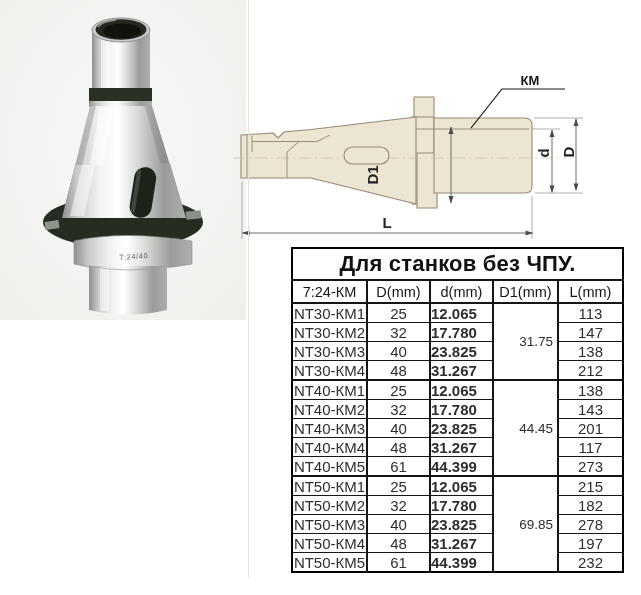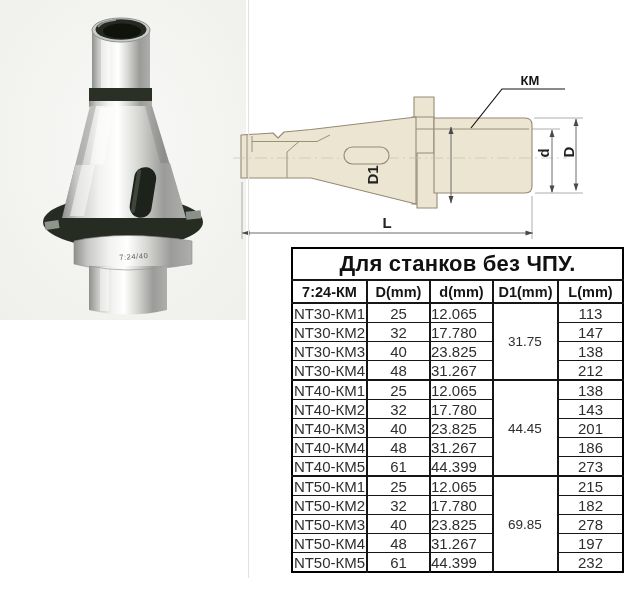--- a/index.html
+++ b/index.html
@@ -13,26 +13,26 @@
 
   .spec{position:absolute;left:251px;top:247px;margin-left:40px;}
   table.spec-table{border-collapse:collapse;table-layout:fixed;width:331px;
                    border:2px solid #000;background:#fff;}
   .spec-table th,.spec-table td{border:1px solid #161616;border-left-width:2px;
                    text-align:center;vertical-align:middle;padding:0;color:#222;
                    overflow:hidden;white-space:nowrap;}
   .spec-table th:first-child,.spec-table td:first-child{border-left-width:0;}
   .spec-table .title-row th{height:30px;font-size:22px;font-weight:bold;color:#111;
                    border-bottom-width:2px;letter-spacing:.2px;}
-  .spec-table .head-row th{height:21px;font-size:14.5px;font-weight:bold;color:#151515;
+  .spec-table .head-row th{height:21px;font-size:14.5px;font-weight:normal;color:#151515;
                    border-bottom-width:2px;}
   .spec-table td{height:18px;font-size:15px;color:#2e2e2e;}
-  .spec-table td.d-col{text-align:left;padding-right:18px;}
+  .spec-table td.d-col{text-align:left;padding-right:18px;font-weight:bold;}
   .spec-table tr.grp td{border-top-width:2px;border-radius:6px;}
-  .spec-table td.d1{font-size:13.5px;color:#2e2e2e;text-align:left;padding:14px;}
+  .spec-table td.d1{font-size:13.5px;color:#2e2e2e;text-align:right;padding:4px;}
 </style>
 </head>
 <body>
 
 <div class="canvas">
 
   <div class="photo">
     <svg viewBox="0 0 246 320">
       <defs>
         <linearGradient id="met" x1="0" y1="0" x2="1" y2="0">
@@ -208,21 +208,21 @@
           <tr>
             <td>NT40-КМ3</td>
             <td>40</td>
             <td class="d-col">23.825</td>
             <td>201</td>
           </tr>
           <tr>
             <td>NT40-КМ4</td>
             <td>48</td>
             <td class="d-col">31.267</td>
-            <td>186</td>
+            <td>117</td>
           </tr>
           <tr>
             <td>NT40-КМ5</td>
             <td>61</td>
             <td class="d-col">44.399</td>
             <td>273</td>
           </tr>
           <tr class="grp">
             <td>NT50-КМ1</td>
             <td>25</td>

